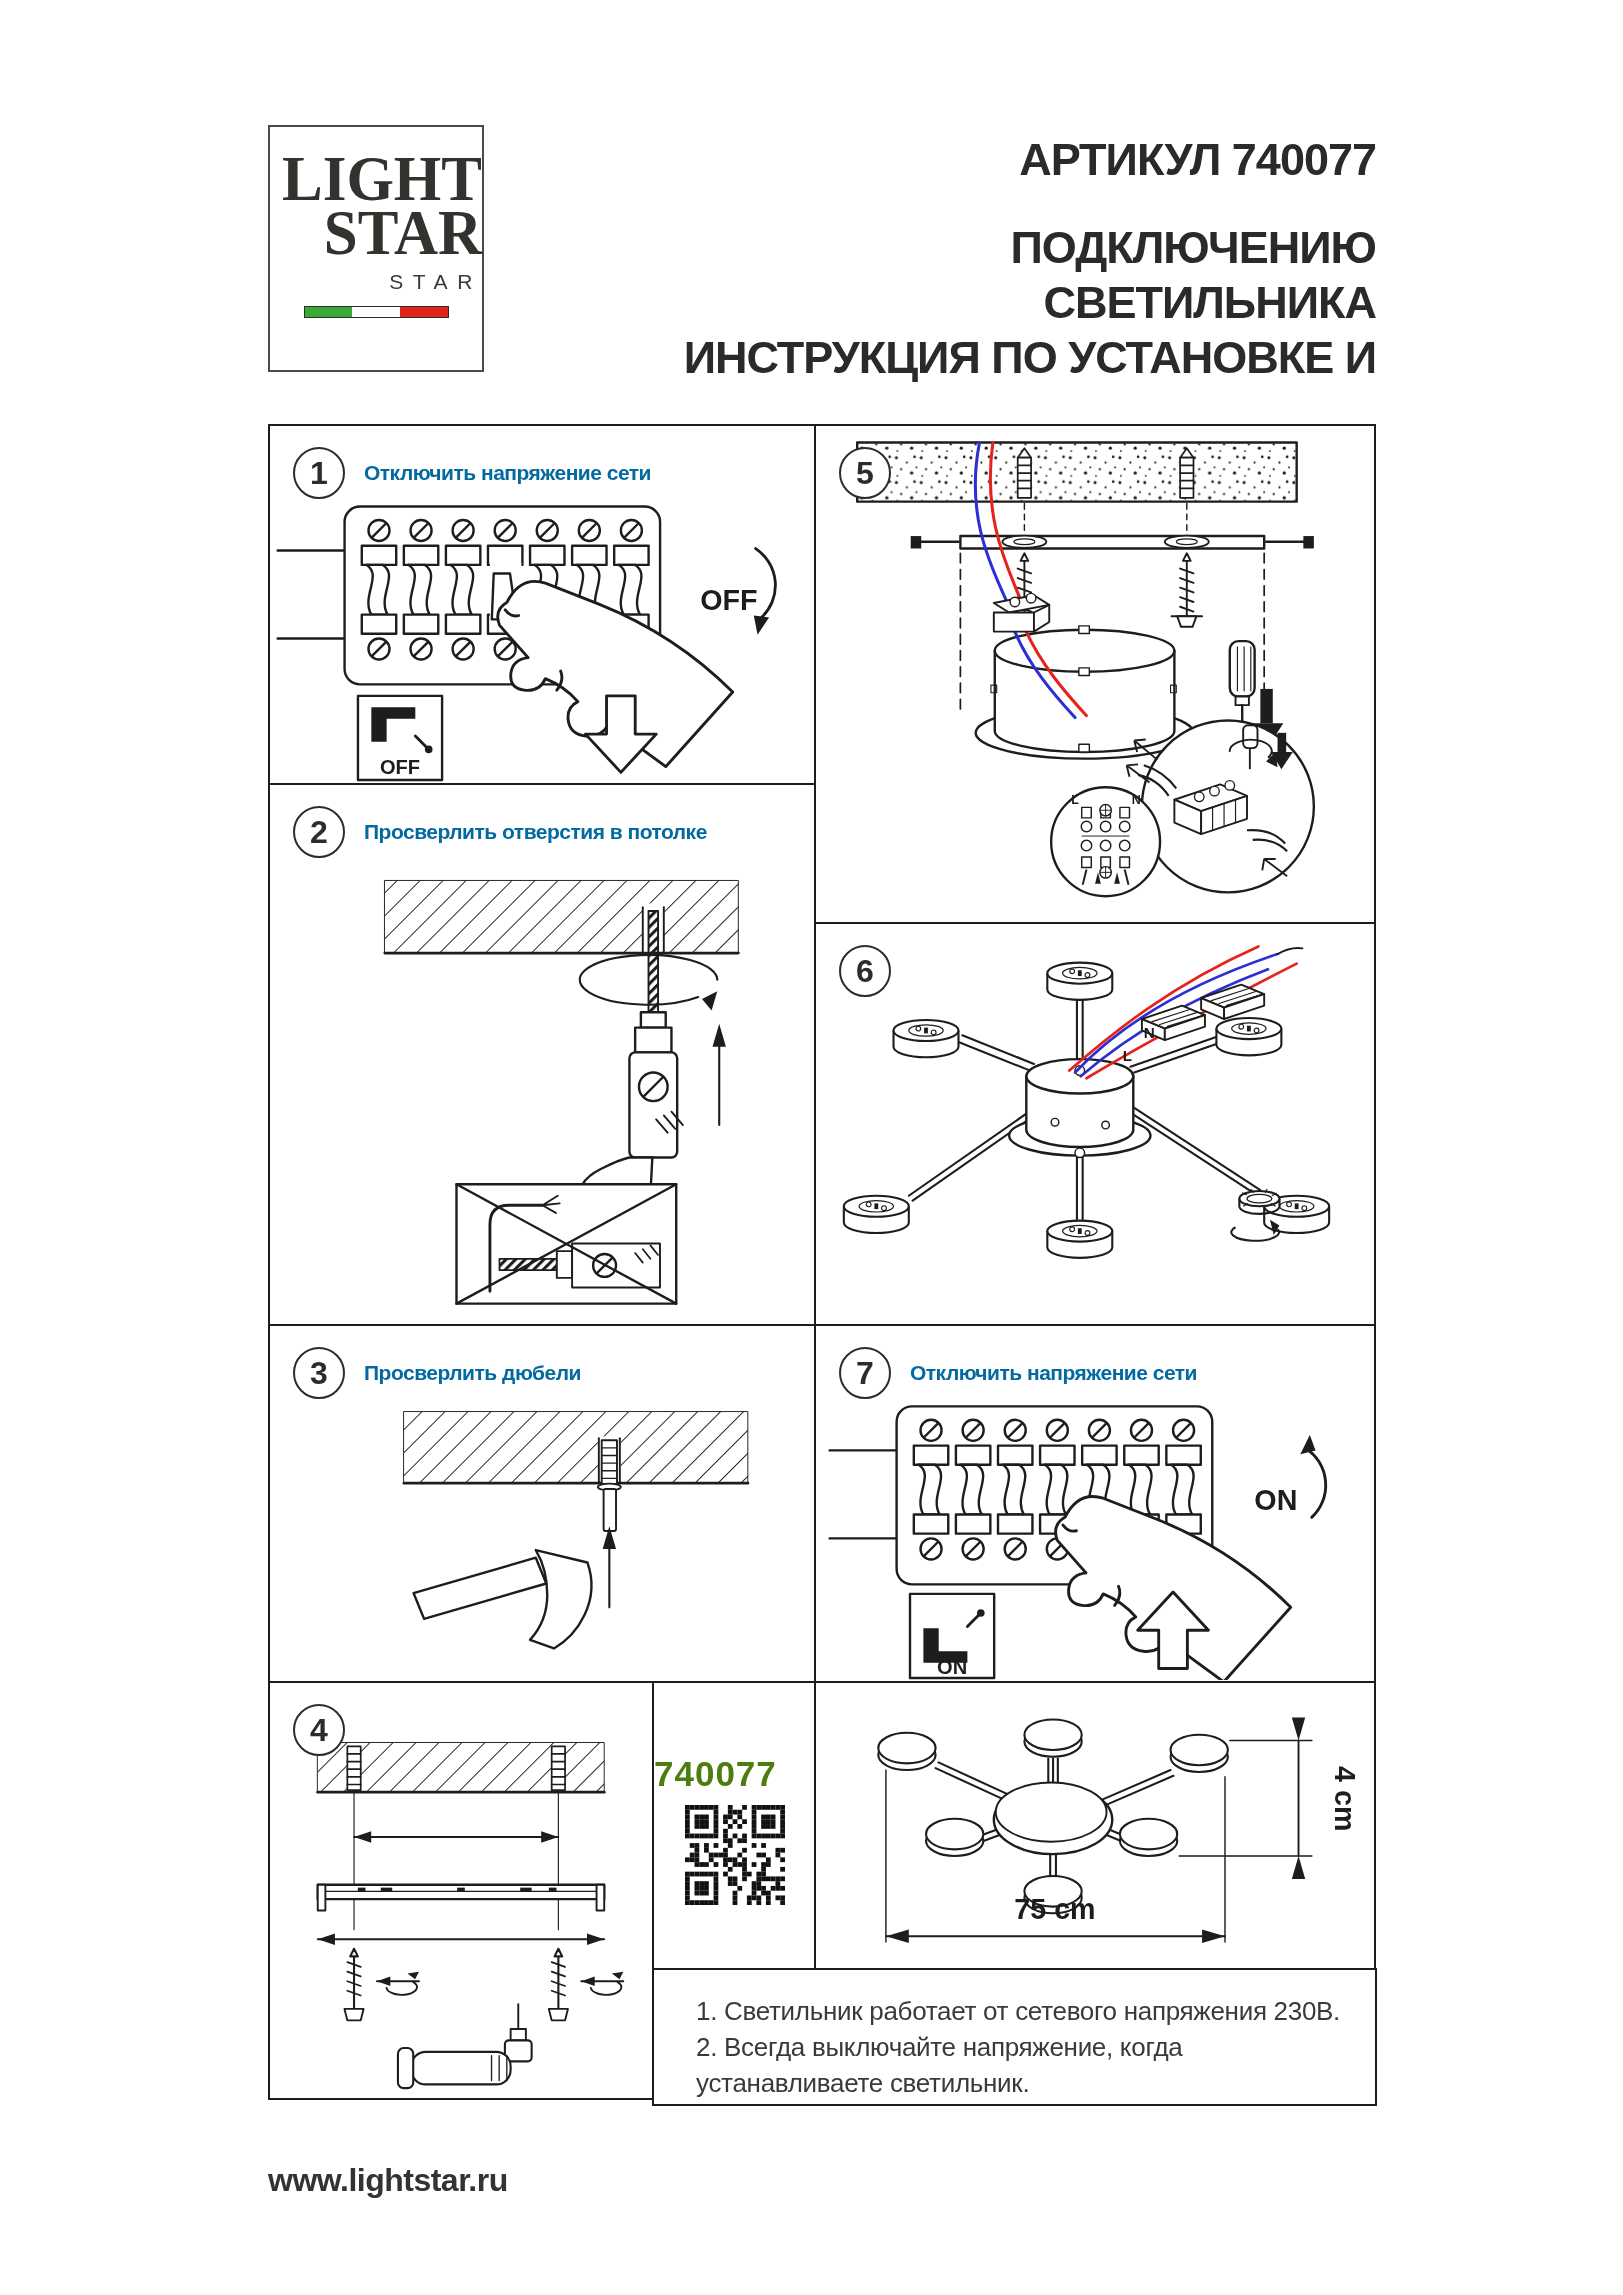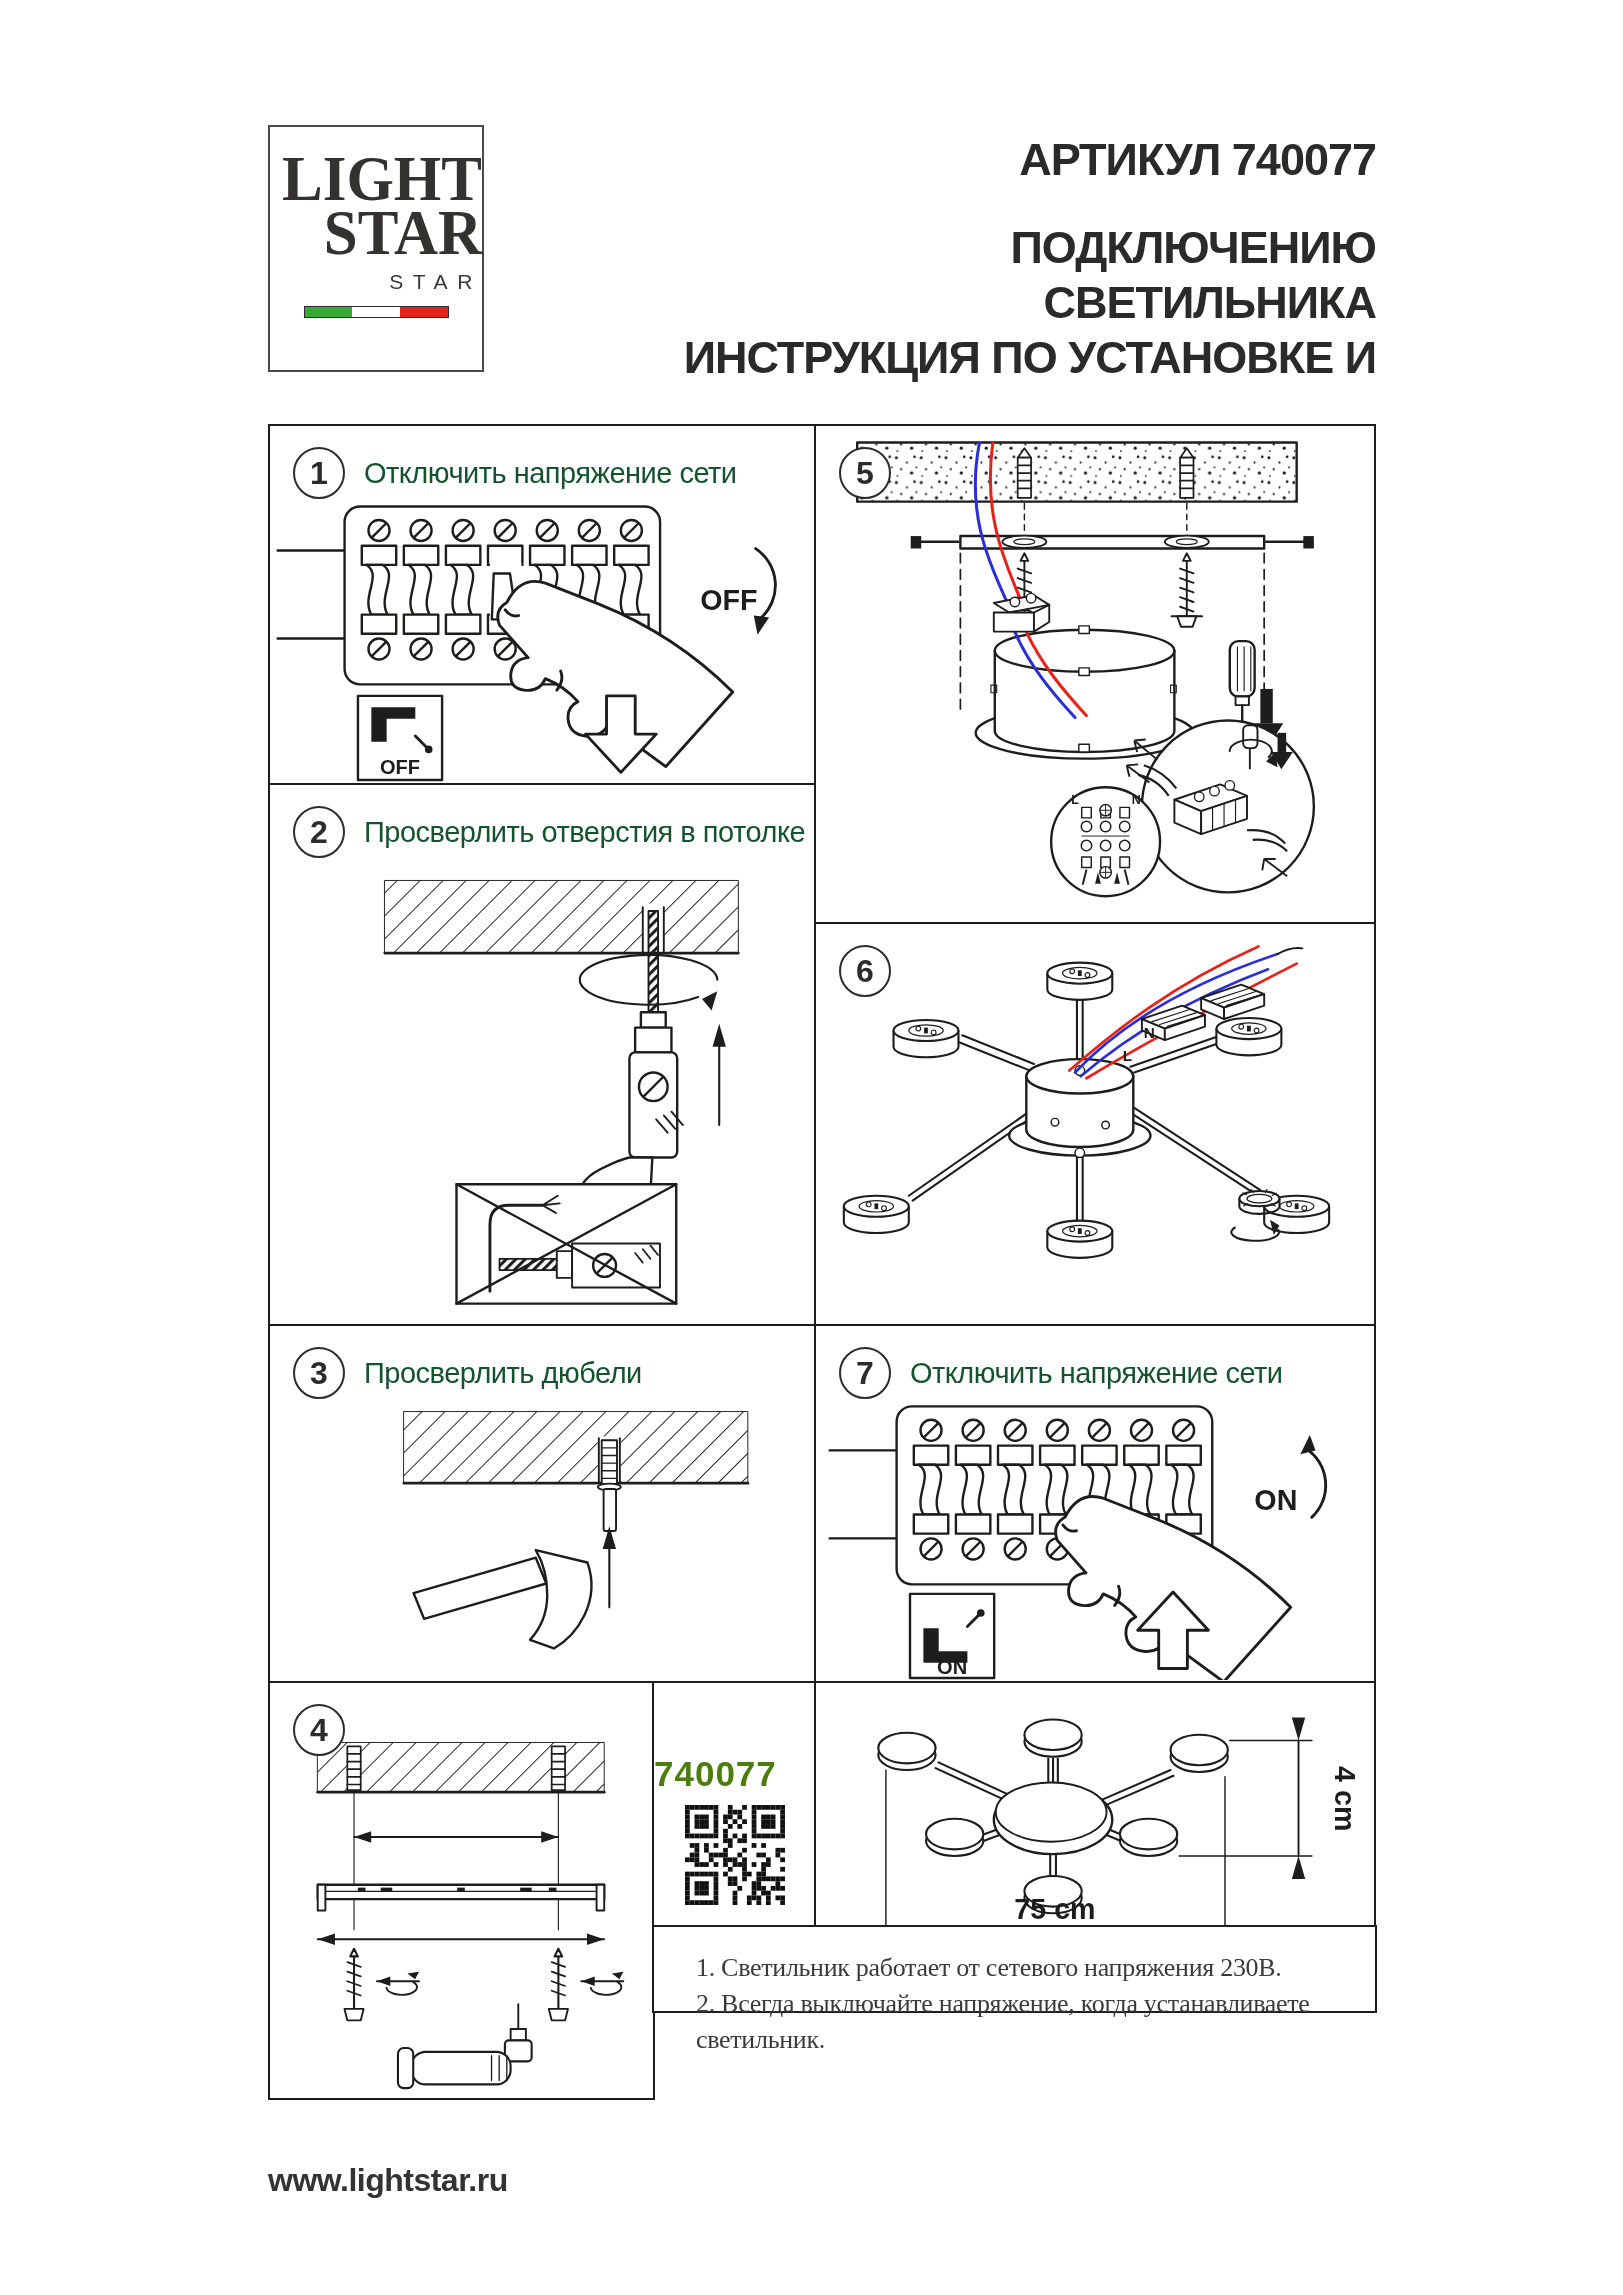--- a/index.html
+++ b/index.html
@@ -1,20 +1,20 @@
 <!DOCTYPE html>
 <html><head>
 <meta charset="utf-8">
 <style>
   html,body{margin:0;padding:0;background:#ffffff;}
   .page{position:relative;width:1623px;height:2295px;background:#fff;font-family:"Liberation Sans",sans-serif;color:#262626;overflow:hidden;}
   .panel{position:absolute;background:#fff;border:2.9px solid #1d1d1b;box-sizing:border-box;}
   .phead{position:absolute;left:23px;top:21px;display:flex;align-items:center;gap:19px;z-index:5;}
   .stepcircle{width:52px;height:52px;border:2.9px solid #2c2c2c;border-radius:50%;box-sizing:border-box;display:flex;align-items:center;justify-content:center;font-size:32px;font-weight:700;color:#2c2c2c;background:#fff;}
-  .plabel{font-size:29px;font-weight:400;color:#14532d;letter-spacing:-0.5px;white-space:nowrap;}
+  .plabel{font-size:21px;font-weight:700;color:#0369a1;letter-spacing:-0.5px;white-space:nowrap;}
   .logo{position:absolute;left:268px;top:125px;width:216px;height:247px;border:2.9px solid #4a4a4a;box-sizing:border-box;text-align:right;}
   .logo .w{font-family:"Liberation Serif",serif;font-weight:700;font-size:61px;line-height:54px;color:#33322f;transform:scaleY(1.05);}
   .logo .w1{margin-top:25px;}
   .logo .grp{font-size:21px;letter-spacing:9.6px;padding-left:9.6px;color:#3a3a39;margin-top:9.6px;font-weight:400;}
   .flag{width:145px;height:12.4px;margin:12.4px auto 0;border:1px solid #2c2c2c;display:flex;box-sizing:border-box;}
   .flag span{flex:1;height:100%;}
   .hdr{position:absolute;left:669px;top:120px;width:707px;text-align:right;font-weight:700;color:#2a2a28;letter-spacing:-1px;}
   .hdr .series{font-size:45px;line-height:54px;}
   .hdr .article{font-size:45px;line-height:54px;margin-top:13.4px;}
   .hdr .title{font-size:45px;line-height:55px;margin-top:32.5px;}
@@ -703,21 +703,21 @@
         <polygon points="425,262 401,255 401,269" fill="#1d1d1b" stroke="none"></polygon>
         <line x1="502" y1="57" x2="502" y2="178" stroke-width="2"></line>
         <polygon points="502,57 495,33 509,33" fill="#1d1d1b" stroke="none"></polygon>
         <polygon points="502,178 495,202 509,202" fill="#1d1d1b" stroke="none"></polygon>
       </g>
       <text x="247" y="244" text-anchor="middle" font-size="30" font-weight="700" fill="#1d1d1b">75 cm</text>
       <text x="540" y="118" text-anchor="middle" font-size="30" font-weight="700" fill="#1d1d1b" transform="rotate(90 540 118)">4 cm</text>
     </svg>
   </div>
 
-  <div class="panel" style="left:652px;top:1925px;width:725px;height:88px;font-family:Liberation Serif, serif;">
+  <div class="panel" style="left:652px;top:1968px;width:725px;height:138px;">
     <div class="notesbody">
       <div>1. Светильник работает от сетевого напряжения 230В.</div>
       <div>2. Всегда выключайте напряжение, когда устанавливаете светильник.</div>
     </div>
   </div>
 
   <div class="footer">www.lightstar.ru</div>
 
 </div>
 

